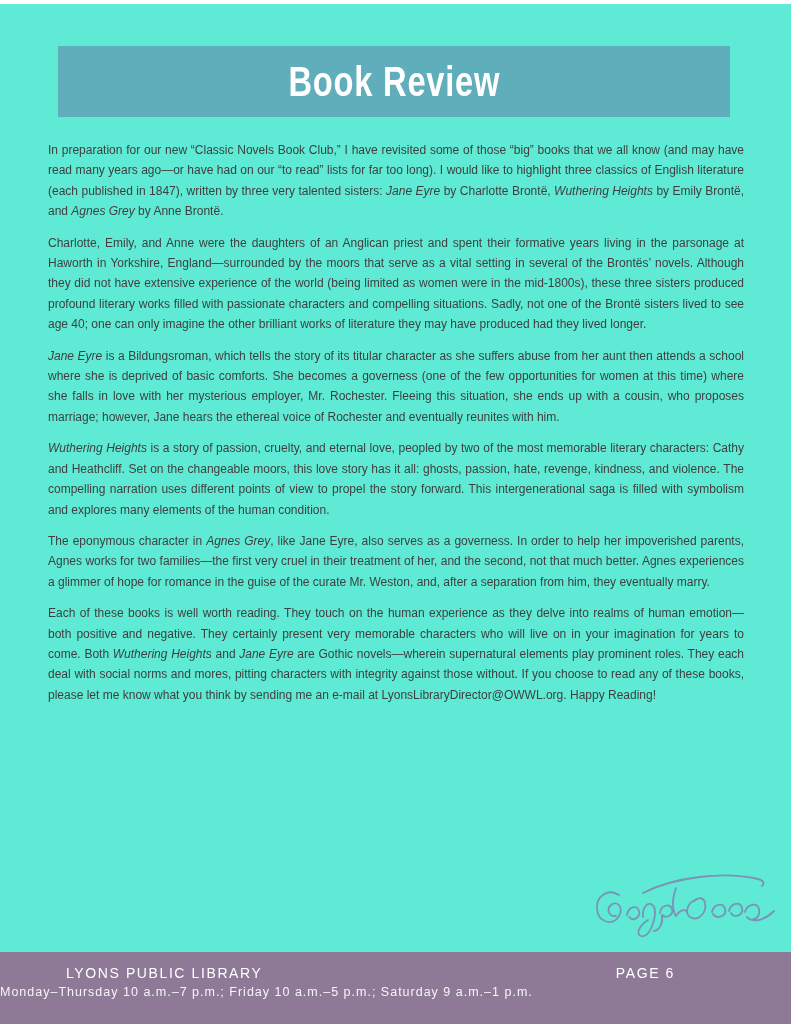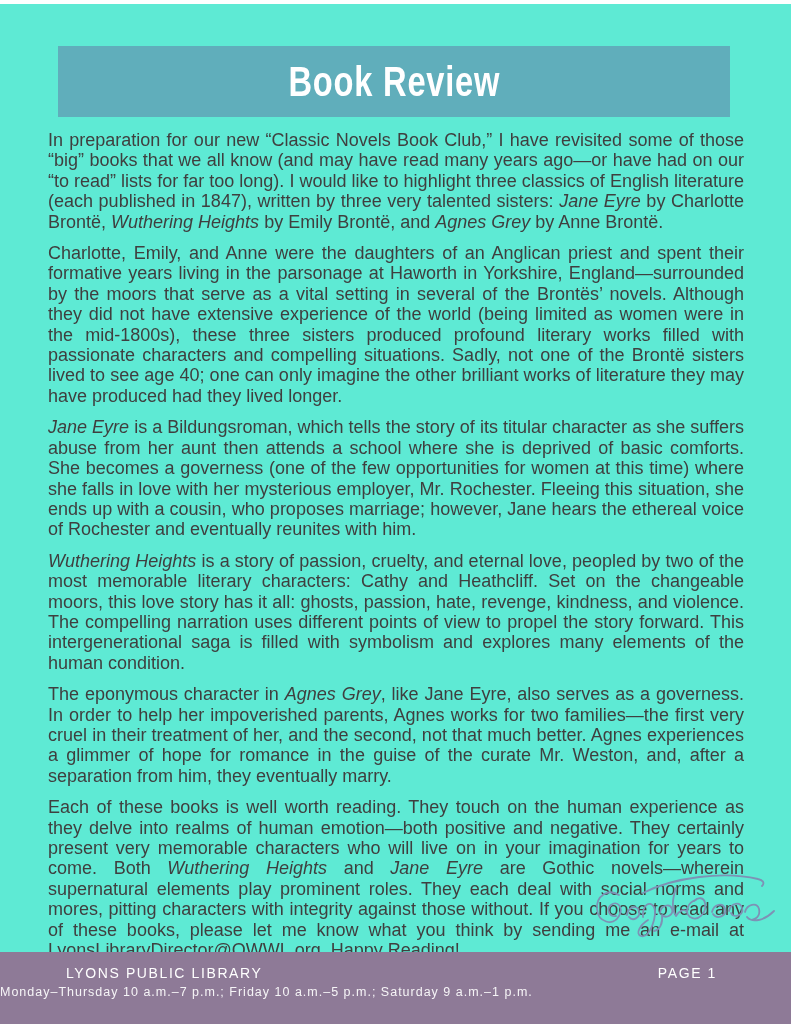--- a/index.html
+++ b/index.html
@@ -31,24 +31,24 @@
     font-weight: bold;
     letter-spacing: 1px;
     white-space: nowrap;
     transform: scaleX(0.76);
     transform-origin: center center;
   }
   
   .article {
     position: absolute;
     left: 48px;
-    top: 126px;
+    top: 136px;
     width: 696px;
     color: #3f3f3f;
-    font-size: 18px;
+    font-size: 12px;
     line-height: 20.4px;
     text-align: justify;
   }
   .article p { margin: 0 0 11px 0; }
   .article em { font-style: italic; }
   
   .signature {
     position: absolute;
     left: 586px;
     top: 866px;
@@ -69,21 +69,21 @@
     bottom: 0;
     width: 791px;
     height: 76px;
     background: #8e7a97;
     color: #ffffff;
   }
   .footer-row {
     display: flex;
     justify-content: space-between;
     align-items: flex-end;
-    padding: 13px 74px 0 66px;
+    padding: 13px 116px 0 66px;
     gap: 20px;
   }
   .footer-library, .footer-page {
     font-size: 14px;
     letter-spacing: 1.6px;
     font-weight: normal;
   }
   .footer-hours {
     margin-top: 4px;
     text-align: left;
@@ -119,18 +119,18 @@
     <path d="M57,23 C88,7 138,1 172,9 C177,10 179,13 176,16" stroke="#7d92b5"></path>
     <path d="M110,30 C102,32 98,42 104,47 C112,52 121,43 119,33 C118,27 112,27 108,31" stroke="#7d92b5"></path>
     <path d="M126,42 C128,34 137,32 139,39 C141,46 131,50 127,44" stroke="#7d92b5"></path>
     <path d="M143,41 C145,33 154,31 156,38 C158,45 148,49 145,43" stroke="#7d92b5"></path>
     <path d="M159,42 C161,34 171,32 173,39 C175,48 165,53 161,47 C166,53 178,51 188,41" stroke="#7d92b5"></path>
   </svg>
 
   <footer class="footer" style="background: rgb(142, 122, 151);">
     <div class="footer-row">
       <span class="footer-library">LYONS PUBLIC LIBRARY</span>
-      <span class="footer-page">PAGE 1</span>
+      <span class="footer-page">PAGE 6</span>
     </div>
     <div class="footer-hours">Monday–Thursday 10 a.m.–7 p.m.; Friday 10 a.m.–5 p.m.; Saturday 9 a.m.–1 p.m.</div>
   </footer>
 
 </div>
 
 </body></html>

